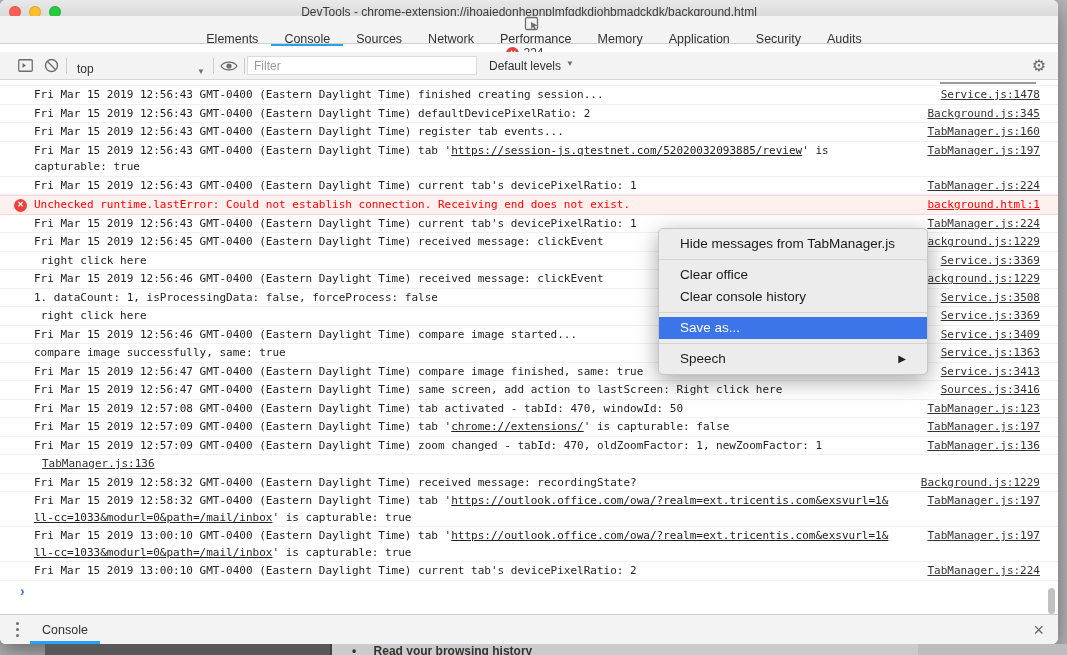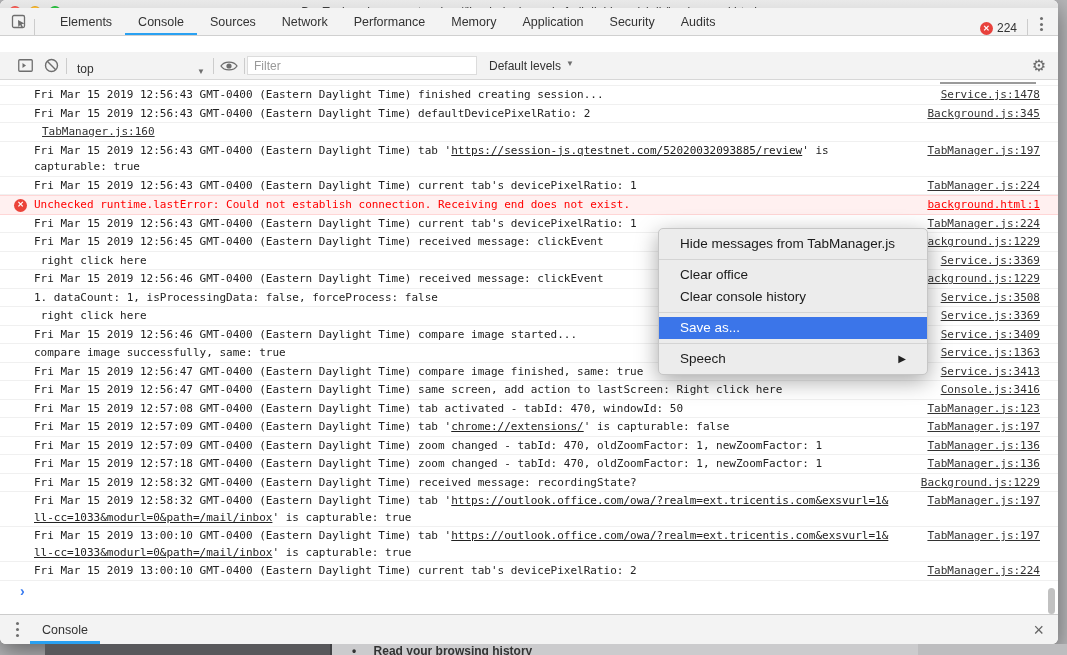--- a/index.html
+++ b/index.html
@@ -11,22 +11,22 @@
   
   .titlebar { position:absolute; left:0; top:0; width:100%; height:24px;
               background:linear-gradient(#e9e9e9,#d4d4d4); border-bottom:1px solid #b9b9b9;
               display:flex; align-items:center; }
   .lights { display:flex; gap:8px; margin-left:9px; }
   .light { width:12px; height:12px; border-radius:50%; box-shadow:inset 0 0 0 1px rgba(0,0,0,.12); }
   .light.red{background:#ff5f57}.light.yellow{background:#febc2e}.light.green{background:#28c840}
   .title { position:absolute; left:0; right:0; text-align:center; font-size:12px; color:#3c3c3c; }
 
   
-  .tabbar { position:absolute; left:0; top:8px; width:100%; height:28px; background:#f3f3f3;
-            border-bottom:1px solid #d0d0d0; display:flex; align-items:flex-end; }
+  .tabbar { position:absolute; left:0; top:16px; width:100%; height:28px; background:#f3f3f3;
+            border-bottom:1px solid #d0d0d0; display:flex; align-items:center;flex-direction:column; }
   .iconbtn { display:flex; align-items:center; justify-content:center; width:26px; height:26px; color:#6e6e6e; }
   .vdiv { width:1px; height:16px; background:#ccc; margin:0 2px; }
   .tabs { display:flex; height:100%; margin-left:10px; }
   .tab { padding:0 13px; font-size:12.5px; color:#333; display:flex; align-items:center; height:100%;
          position:relative; cursor:default; }
   .tab.active::after { content:""; position:absolute; left:0; right:0; bottom:0; height:2px; background:#29a1f2; }
   .spacer { flex:1; }
   .errbadge { display:flex; align-items:center; gap:4px; margin-right:8px; }
   .errcircle { width:13px; height:13px; border-radius:50%; background:#e8413c; color:#fff; font-size:8px;
                font-weight:bold; display:flex; align-items:center; justify-content:center; }
@@ -184,20 +184,21 @@
         </div>
         <div class="crow">
           <div class="cmsg"><span>Fri Mar 15 2019 12:56:43 GMT-0400 (Eastern Daylight Time) finished creating session...</span></div>
           <span class="csrc">Service.js:1478</span>
         </div>
         <div class="crow">
           <div class="cmsg"><span>Fri Mar 15 2019 12:56:43 GMT-0400 (Eastern Daylight Time) defaultDevicePixelRatio: 2</span></div>
           <span class="csrc">Background.js:345</span>
         </div>
         <div class="crow">
+          <div class="cmsg"><span>Fri Mar 15 2019 12:56:43 GMT-0400 (Eastern Daylight Time) register tab events...</span></div>
           <span class="csrc">TabManager.js:160</span>
         </div>
         <div class="crow">
           <div class="cmsg"><span>Fri Mar 15 2019 12:56:43 GMT-0400 (Eastern Daylight Time) tab '</span><span class="clink">https://session-js.qtestnet.com/52020032093885/review</span><span>' is
 capturable: true</span></div>
           <span class="csrc">TabManager.js:197</span>
         </div>
         <div class="crow">
           <div class="cmsg"><span>Fri Mar 15 2019 12:56:43 GMT-0400 (Eastern Daylight Time) current tab's devicePixelRatio: 1</span></div>
           <span class="csrc">TabManager.js:224</span>
@@ -238,36 +239,35 @@
         <div class="crow">
           <div class="cmsg"><span>compare image successfully, same: true</span></div>
           <span class="csrc">Service.js:1363</span>
         </div>
         <div class="crow">
           <div class="cmsg"><span>Fri Mar 15 2019 12:56:47 GMT-0400 (Eastern Daylight Time) compare image finished, same: true</span></div>
           <span class="csrc">Service.js:3413</span>
         </div>
         <div class="crow">
           <div class="cmsg"><span>Fri Mar 15 2019 12:56:47 GMT-0400 (Eastern Daylight Time) same screen, add action to lastScreen: Right click here</span></div>
-          <span class="csrc">Console.js:3416</span>
+          <span class="csrc">Sources.js:3416</span>
         </div>
         <div class="crow">
           <div class="cmsg"><span>Fri Mar 15 2019 12:57:08 GMT-0400 (Eastern Daylight Time) tab activated - tabId: 470, windowId: 50</span></div>
           <span class="csrc">TabManager.js:123</span>
         </div>
         <div class="crow">
           <div class="cmsg"><span>Fri Mar 15 2019 12:57:09 GMT-0400 (Eastern Daylight Time) tab '</span><span class="clink">chrome://extensions/</span><span>' is capturable: false</span></div>
           <span class="csrc">TabManager.js:197</span>
         </div>
         <div class="crow">
           <div class="cmsg"><span>Fri Mar 15 2019 12:57:09 GMT-0400 (Eastern Daylight Time) zoom changed - tabId: 470, oldZoomFactor: 1, newZoomFactor: 1</span></div>
           <span class="csrc">TabManager.js:136</span>
         </div>
         <div class="crow">
-          <div class="cmsg"><span>Fri Mar 15 2019 12:57:18 GMT-0400 (Eastern Daylight Time) zoom changed - tabId: 470, oldZoomFactor: 1, newZoomFactor: 1</span></div>
           <span class="csrc">TabManager.js:136</span>
         </div>
         <div class="crow">
           <div class="cmsg"><span>Fri Mar 15 2019 12:58:32 GMT-0400 (Eastern Daylight Time) received message: recordingState?</span></div>
           <span class="csrc">Background.js:1229</span>
         </div>
         <div class="crow">
           <div class="cmsg"><span>Fri Mar 15 2019 12:58:32 GMT-0400 (Eastern Daylight Time) tab '</span><span class="clink">https://outlook.office.com/owa/?realm=ext.tricentis.com&amp;exsvurl=1&amp;
 ll-cc=1033&amp;modurl=0&amp;path=/mail/inbox</span><span>' is capturable: true</span></div>
           <span class="csrc">TabManager.js:197</span>

